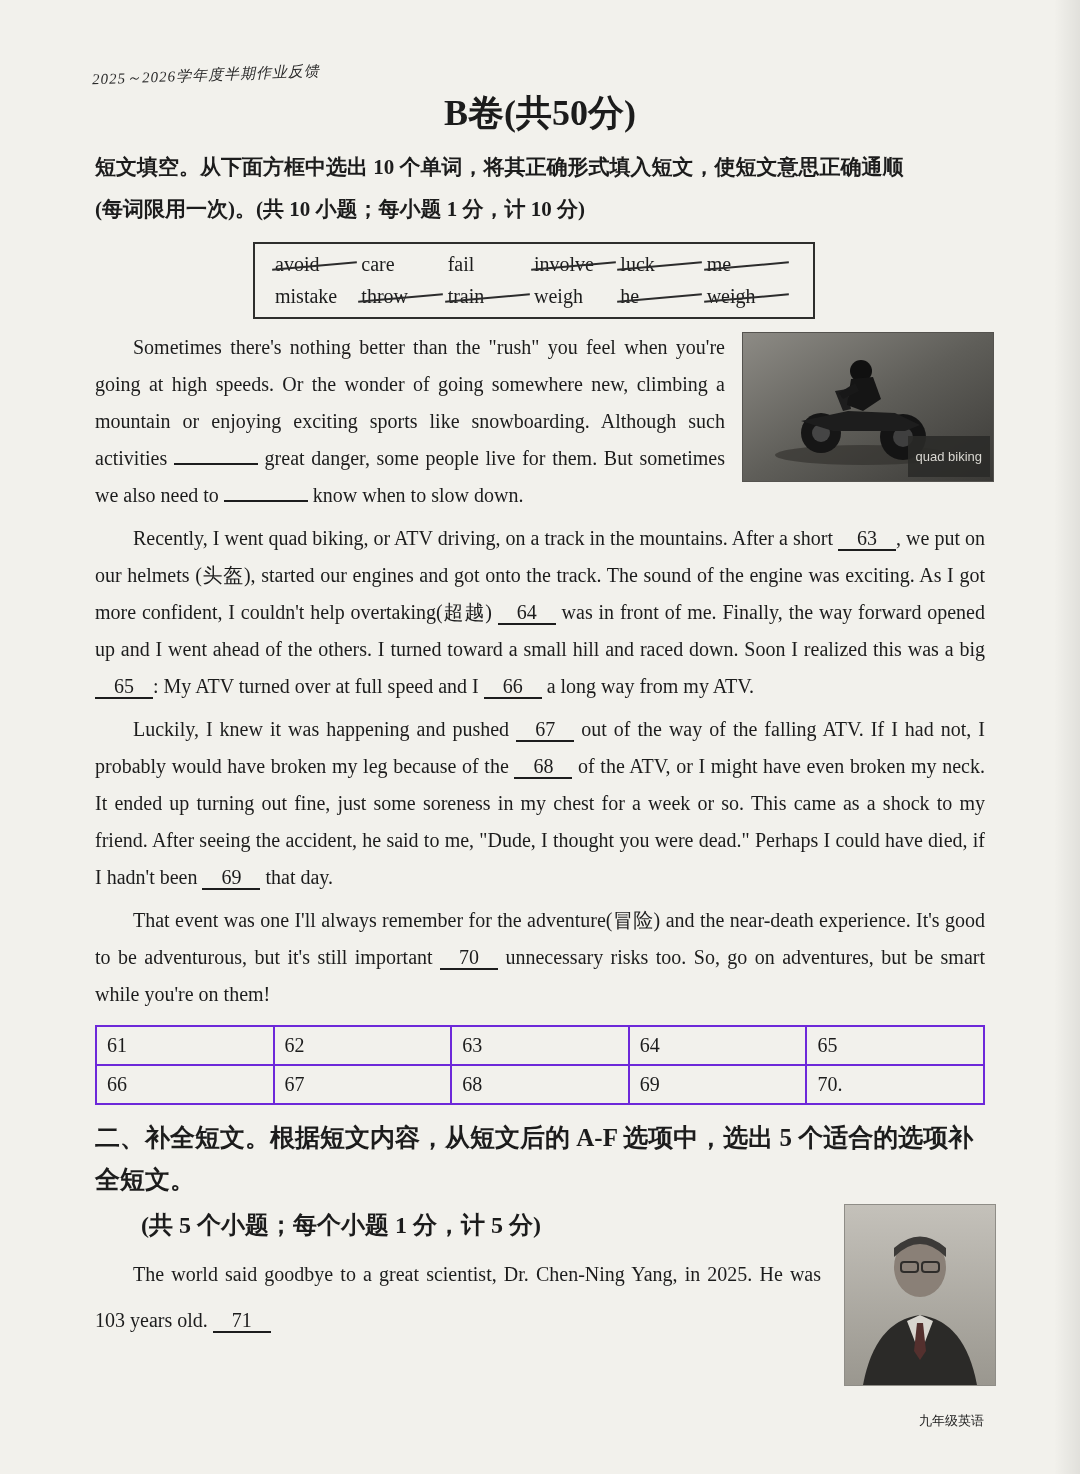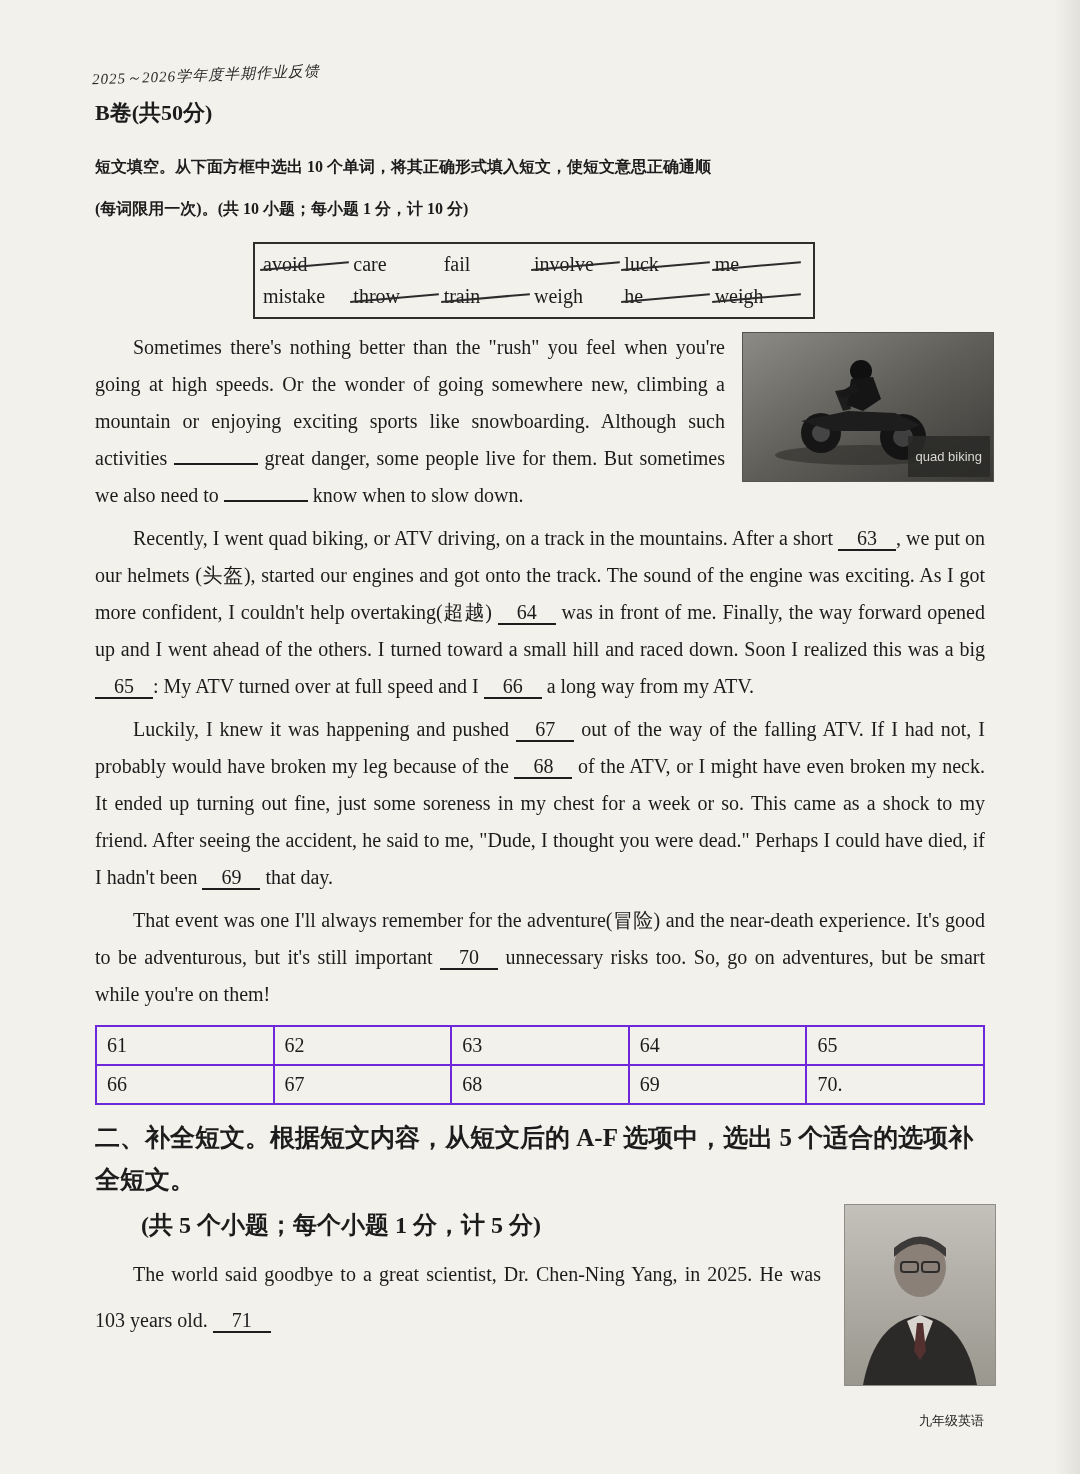--- a/index.html
+++ b/index.html
@@ -18,28 +18,28 @@
     background:linear-gradient(to right, rgba(0,0,0,0), rgba(0,0,0,0.07));
     pointer-events:none;
   }
   .header-note{
     position:absolute; top:66px; left:92px;
     font-size:15px; font-style:italic; letter-spacing:1px;
     transform:rotate(-2.2deg); color:#2a2a2a;
   }
   .content{ padding:96px 95px 0 95px; }
   .title{
-    font-size:22px; font-weight:bold; line-height:34px;
-  }
-  .instructions{ margin-top:16px; font-weight:bold; font-size:16px; line-height:42px; }
+    text-align:center; font-size:36px; font-weight:bold; line-height:34px;
+  }
+  .instructions{ margin-top:16px; font-weight:bold; font-size:21px; line-height:42px; }
   .word-bank{
     margin:12px 0 10px 158px;
     width:562px;
     border:2px solid #2e2e2c;
-    padding:9px 8px;
+    padding:9px 20px;
     display:grid;
     grid-template-columns:repeat(6,1fr);
     row-gap:9px;
     font-size:20px;
   }
   .wb-word{ display:inline-block; position:relative; }
   .wb-word.struck::after{
     content:""; position:absolute; left:-3px; right:4px; top:52%; height:2px;
     background:#2c2c2c; transform:rotate(-5deg);
   }

